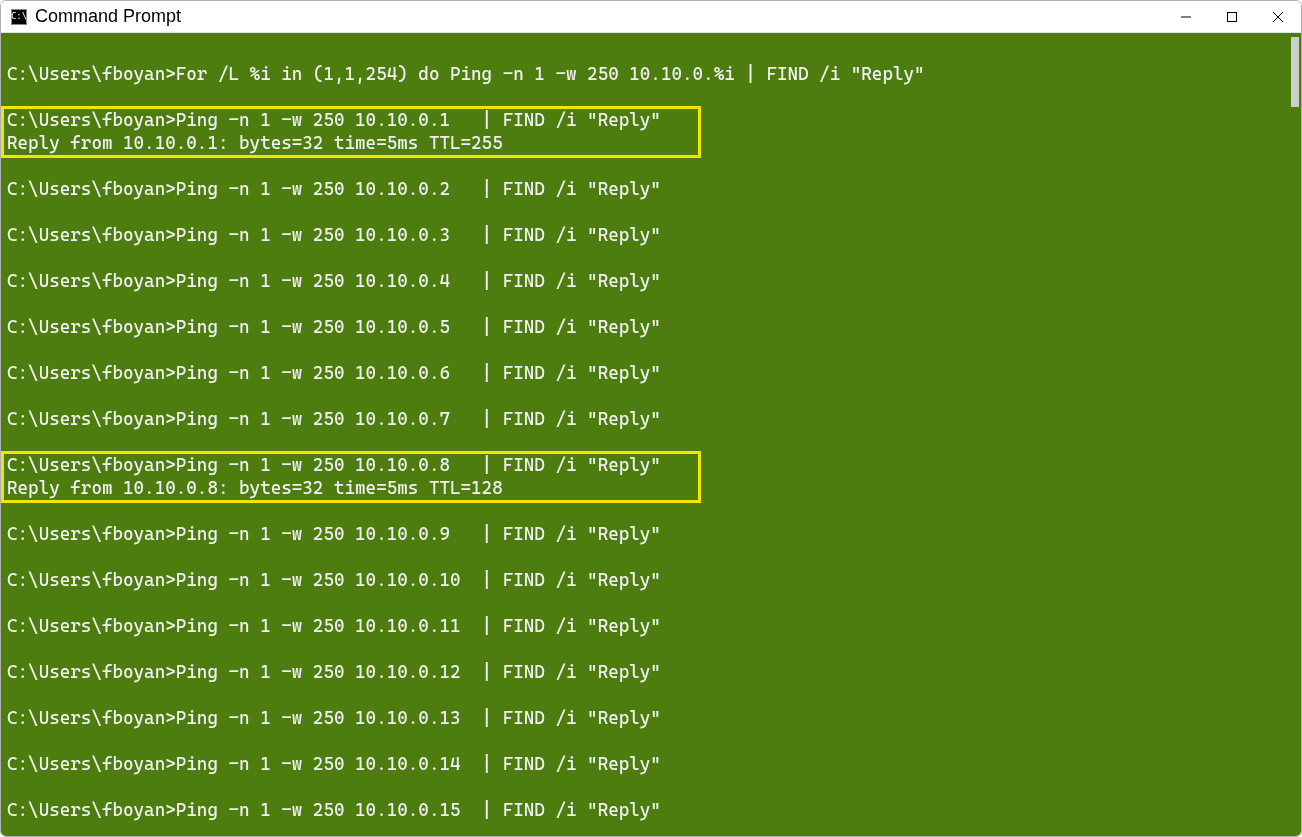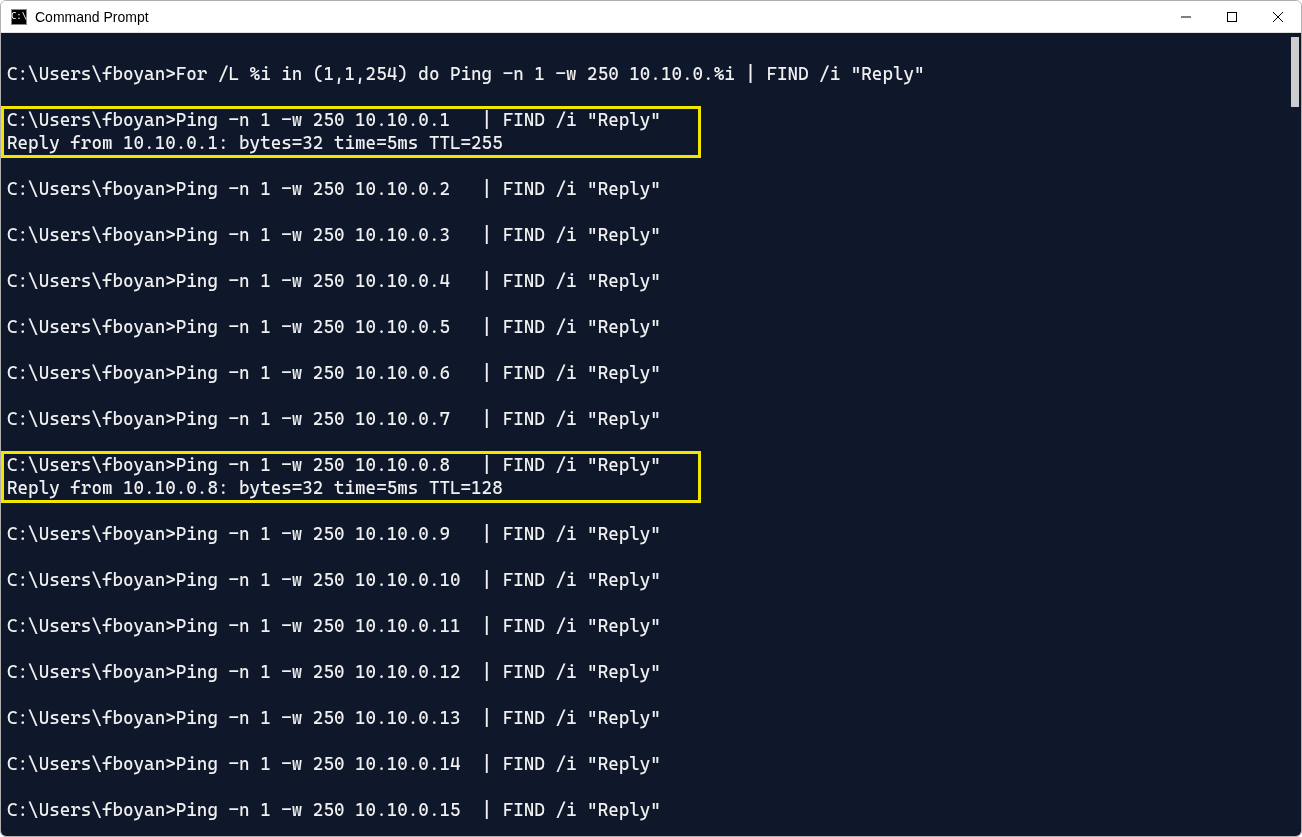--- a/index.html
+++ b/index.html
@@ -28,33 +28,33 @@
   .tb-icon {
     width: 16px; height: 16px;
     margin: 0 8px 0 10px;
     background: #000;
     display: inline-flex; align-items: center; justify-content: center;
     font: 9px/1 monospace; color: #fff;
     border: 1px solid #888;
   }
   .tb-title {
     flex: 0 0 auto;
-    font-size: 14px; color: #000;
+    font-size: 18px; color: #000;
   }
   .tb-spacer { flex: 1 1 auto; }
   .tb-btn {
     width: 46px; height: 32px;
     display: flex; align-items: center; justify-content: center;
     color: #000;
   }
   .tb-btn svg { display: block; }
 
   .terminal-wrap {
     flex: 1 1 auto;
-    background: #0f172a;
+    background: #4d7c0f;
     position: relative;
     overflow: hidden;
   }
   .terminal {
     position: absolute; inset: 0 12px 0 0;
     padding: 6px 0 6px 6px;
     font-family: Consolas, "Cascadia Mono", monospace;
     font-size: 18px;
     line-height: 23px;
     color: #f0f0f0;

